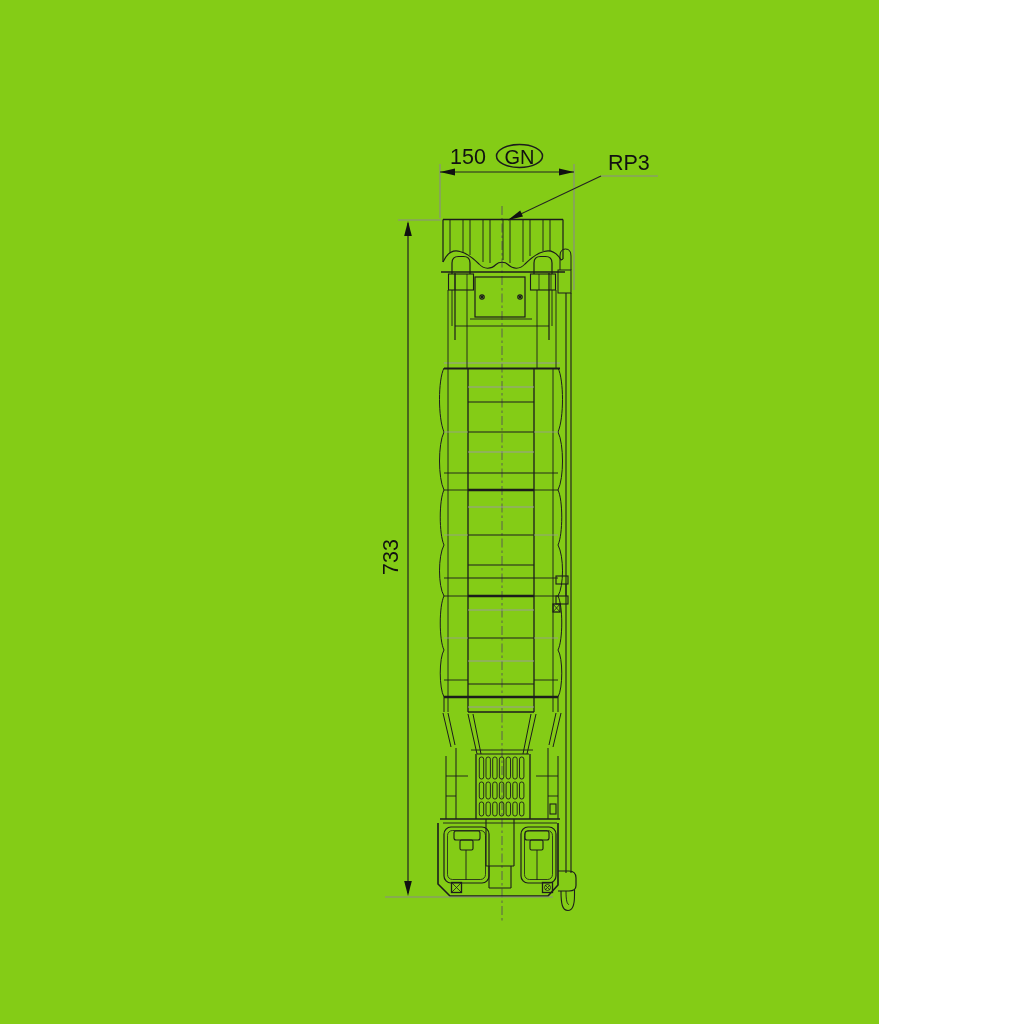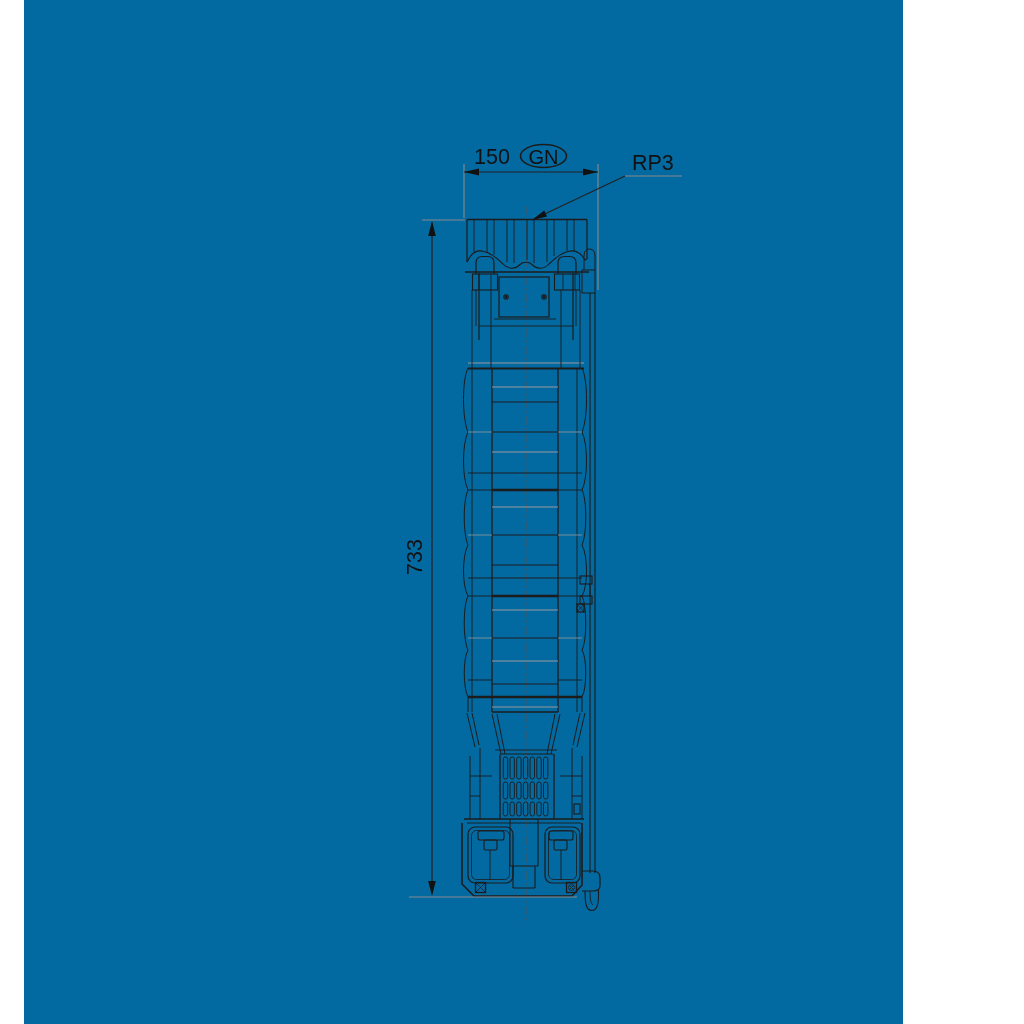--- a/index.html
+++ b/index.html
@@ -1,17 +1,17 @@
 <!DOCTYPE html>
 <html><head>
 <meta charset="utf-8">
 <style>
   html,body{margin:0;padding:0;background:#ffffff;width:1024px;height:1024px;overflow:hidden;}
-  .stage{position:relative;width:879px;height:1024px;background:#0369a1;
-         font-family:"Liberation Sans", sans-serif;margin-left:24px;}
+  .stage{position:relative;width:879px;height:1024px;background:#84cc16;
+         font-family:"Liberation Sans", sans-serif;}
   svg{display:block;}
   .dwg-text{font-family:"Liberation Sans", sans-serif;fill:#111111;}
 </style>
 </head>
 <body>
 
 <div class="stage">
 <svg width="1024" height="1024" viewBox="0 0 1024 1024">
 
   <g>

